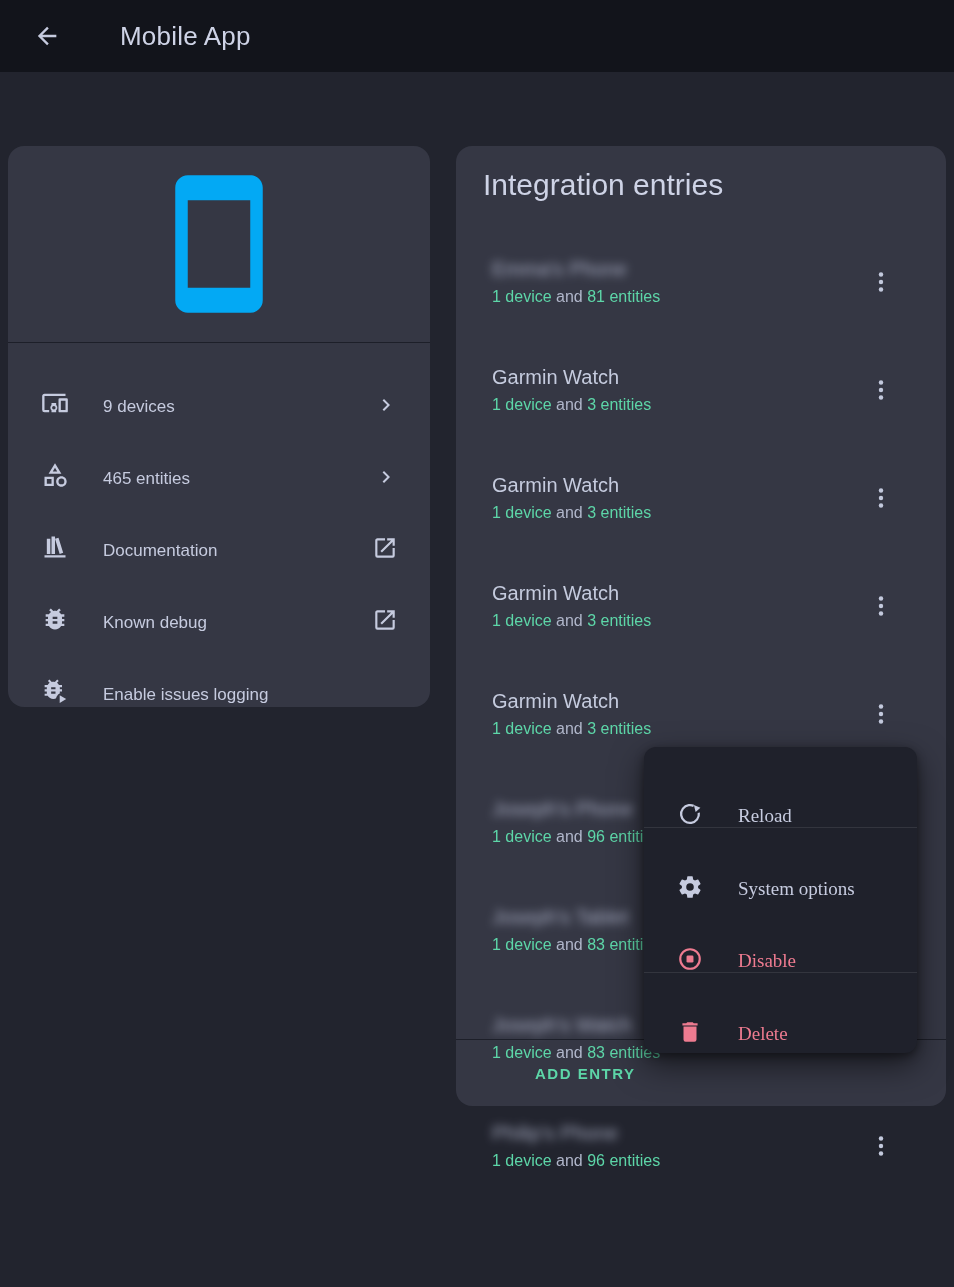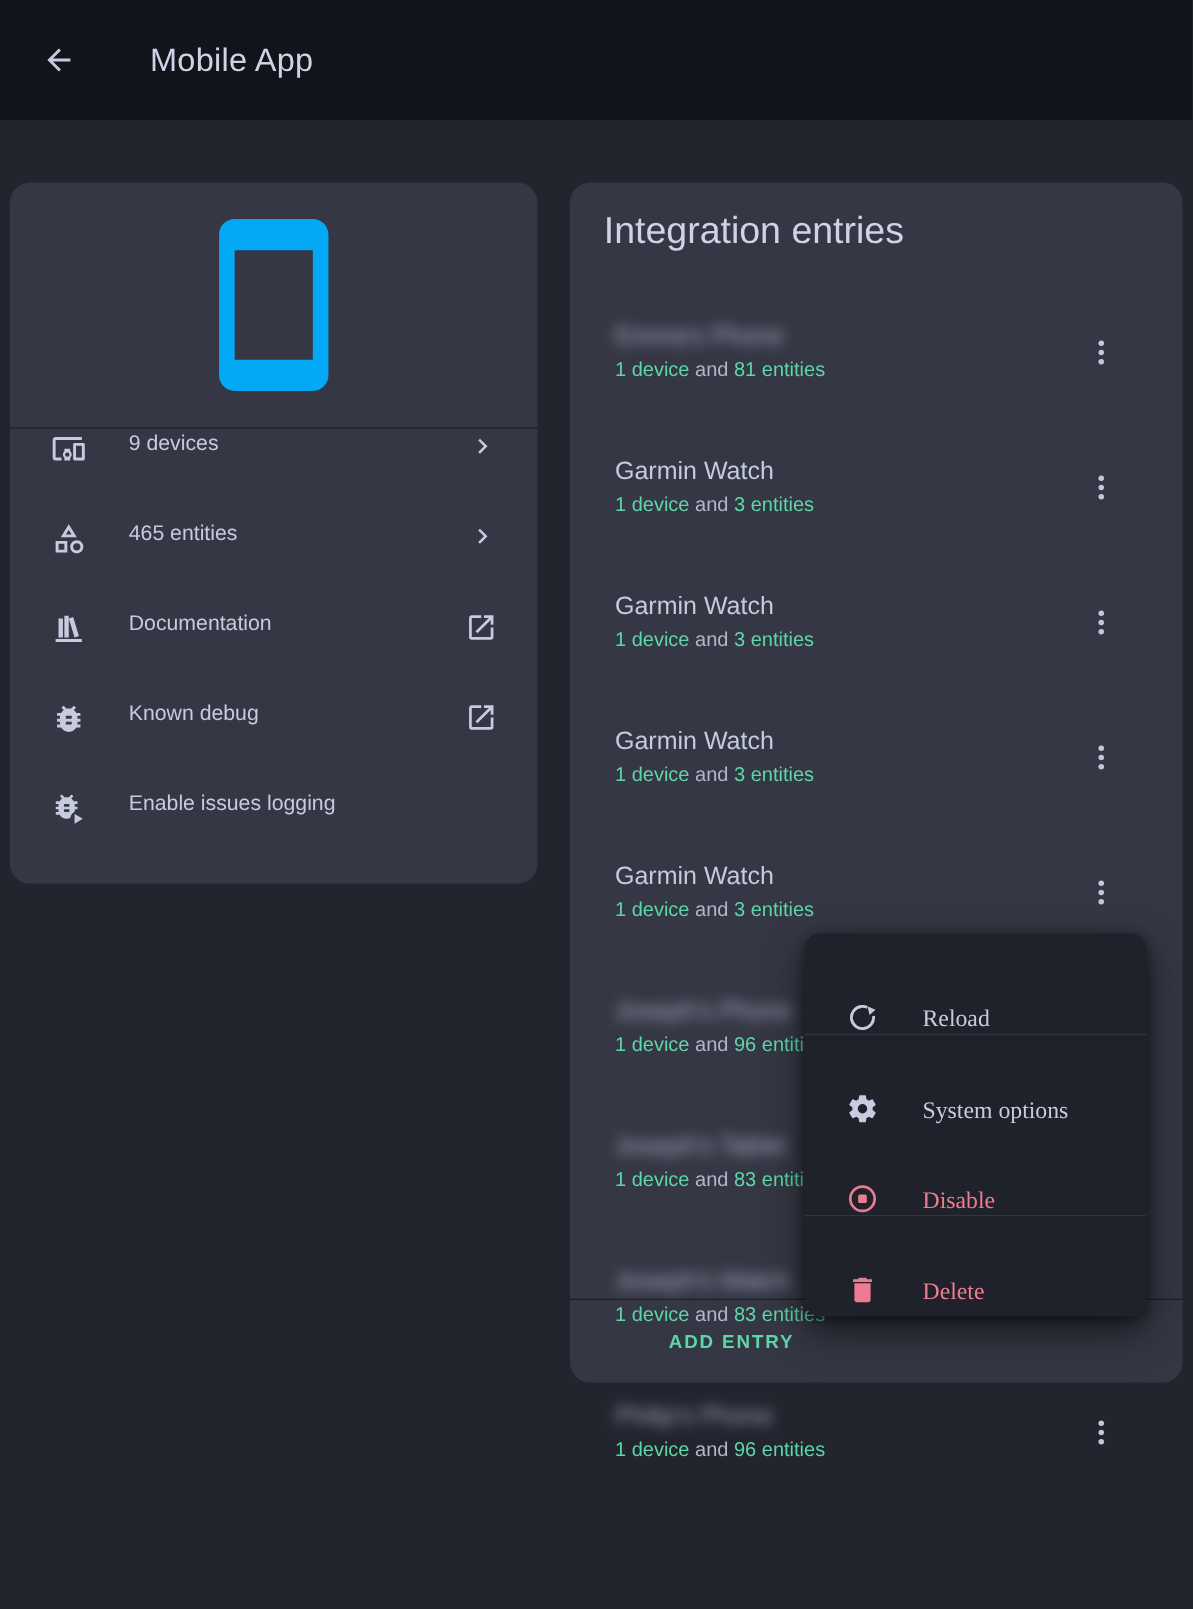--- a/index.html
+++ b/index.html
@@ -23,21 +23,21 @@
     font-family:"Liberation Sans", sans-serif;
     color:var(--text);
     position:relative;
     overflow:hidden;
   }
   .icon{display:inline-flex;align-items:center;justify-content:center;flex:0 0 auto;}
   .icon svg{width:100%;height:100%;display:block;}
 
   
   .topbar{
-    position:absolute;left:0;top:0;width:954px;height:96px;
+    position:absolute;left:0;top:0;width:954px;height:72px;
     background:var(--topbar);
     display:flex;align-items:center;
     padding-left:23px;
   }
   .back-btn{
     width:48px;height:48px;border:none;background:transparent;color:var(--text);
     display:flex;align-items:center;justify-content:center;cursor:pointer;
   }
   .page-title{
     margin-left:49px;font-size:26px;font-weight:400;color:var(--heading);letter-spacing:.2px;
@@ -49,21 +49,21 @@
   .entries-card{left:456px;top:146px;width:490px;height:960px;padding-left:10px;}
 
   
   .icon-hero{
     height:197px;display:flex;align-items:center;justify-content:center;
     border-bottom:1px solid var(--divider);
   }
   .phone-icon{width:150px;height:150px;color:var(--blue);}
   .info-rows{padding-top:2px;}
   .info-row{
-    height:72px;display:flex;align-items:flex-start;position:relative;
+    height:72px;display:flex;align-items:flex-end;position:relative;
     padding-left:33px;cursor:pointer;
   }
   .info-row .row-icon{width:28px;height:28px;color:var(--text);}
   .info-row .row-label{margin-left:34px;font-size:17px;color:var(--text);}
   .info-row .row-trailing{position:absolute;right:32px;width:26px;height:26px;color:var(--text);}
 
   
   .entries-title{
     position:absolute;left:27px;top:22px;
     font-size:30px;font-weight:400;color:var(--heading);

